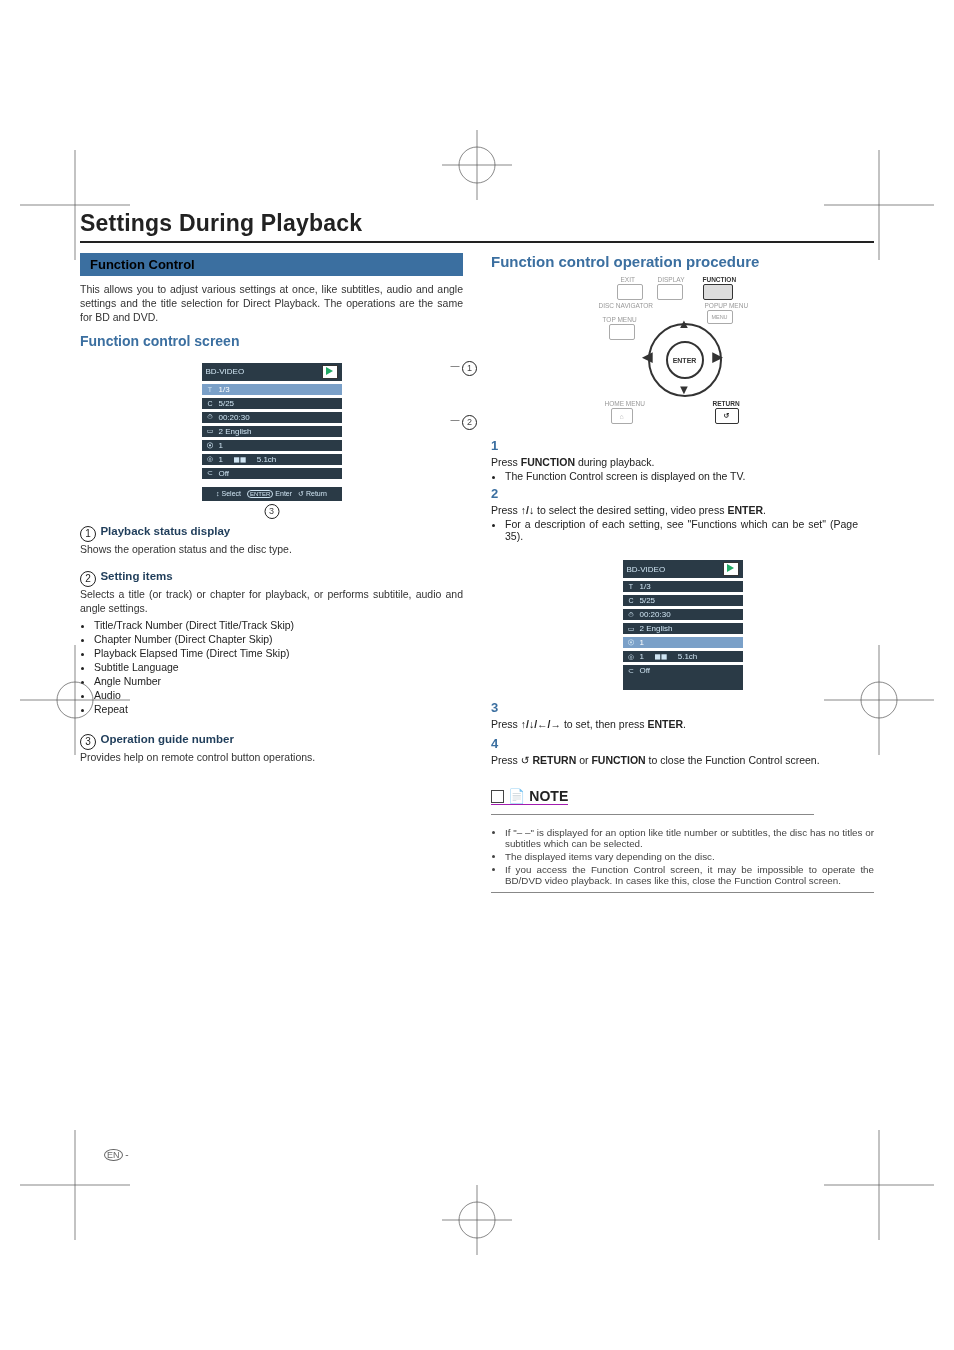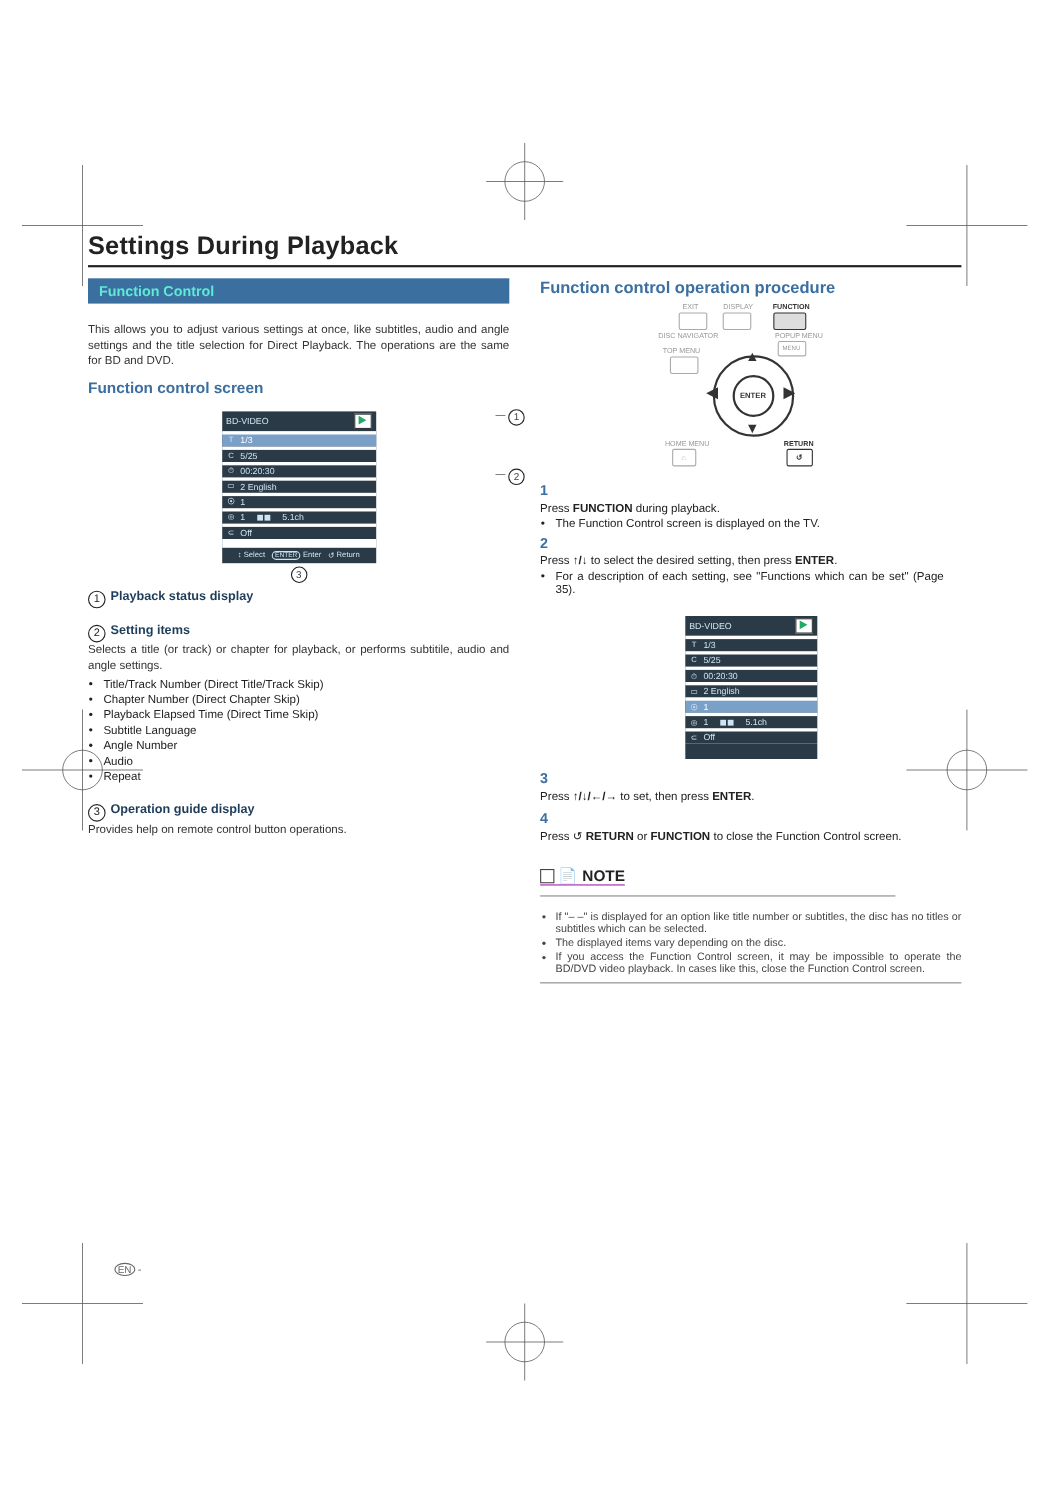--- a/index.html
+++ b/index.html
@@ -11,21 +11,21 @@
     --small:10px;
   }
   html,body{margin:0;padding:0;background:#fff;font-family:Helvetica,Arial,sans-serif;color:#222}
   .page{width:var(--page-w);height:var(--page-h);position:relative;margin:0 auto;box-sizing:border-box;padding:40px 80px 0 80px}
   .cropmarks{position:absolute;inset:0;pointer-events:none}
   .cropmarks line{stroke:#555;stroke-width:.7}
   h1{font-size:23px;font-weight:bold;margin:170px 0 4px 0;letter-spacing:.2px}
   .rule{height:2px;background:#222;margin-bottom:10px}
   .columns{display:flex;gap:28px}
   .col{flex:1;min-width:0}
-  .bluebar{background:var(--blue);color:#5eead4;font-weight:bold;padding:4px 10px;font-size:13px;margin-bottom:17px}
+  .bluebar{background:var(--blue);color:#000000;font-weight:bold;padding:4px 10px;font-size:13px;margin-bottom:6px}
   .subhead-blue{color:var(--blue);font-weight:bold;font-size:14px;margin:8px 0 4px 0}
   .body{font-size:10.5px;line-height:1.35;color:#333;text-align:justify}
   .bold{font-weight:bold}
   .circ{display:inline-block;border:1px solid #222;border-radius:50%;width:13px;height:13px;line-height:12px;text-align:center;font-size:9px;vertical-align:-2px}
   .circ.big{width:14px;height:14px;line-height:13px;font-size:10px}
   ul.bullets{margin:4px 0 8px 0;padding-left:14px}
   ul.bullets li{font-size:10.5px;margin:2px 0}
   .stepnum{color:var(--blue);font-weight:bold;font-size:13px;display:inline-block;width:14px;vertical-align:top}
   .steptxt{display:inline-block;width:calc(100% - 16px);font-size:10.5px;vertical-align:top;text-align:justify}
   .note-hd{font-weight:bold;font-size:14px;border-bottom:1px solid #a21caf;display:inline-block;margin-top:8px}
@@ -146,40 +146,41 @@
         </div>
         <div class="callout" style="right:-14px;top:6px">— <span class="circ">1</span></div>
         <div class="callout" style="right:-14px;top:60px">— <span class="circ">2</span></div>
         <div class="callout" style="left:50%;bottom:-14px;transform:translateX(-50%)"><span class="circ">3</span></div>
       </div>
 
       <div style="height:14px"></div>
 
       <div>
         <div><span class="circ big">1</span> <span class="bold" style="color:var(--darkblue);font-size:11.5px">Playback status display</span></div>
+        <div class="body">Shows the operation status and the disc type.</div>
       </div>
 
       <div style="height:10px"></div>
       <div>
         <div><span class="circ big">2</span> <span class="bold" style="color:var(--darkblue);font-size:11.5px">Setting items</span></div>
         <div class="body">Selects a title (or track) or chapter for playback, or performs subtitile, audio and angle settings.</div>
         <ul class="bullets">
           <li>Title/Track Number (Direct Title/Track Skip)</li>
           <li>Chapter Number (Direct Chapter Skip)</li>
           <li>Playback Elapsed Time (Direct Time Skip)</li>
           <li>Subtitle Language</li>
           <li>Angle Number</li>
           <li>Audio</li>
           <li>Repeat</li>
         </ul>
       </div>
 
       <div style="height:6px"></div>
       <div>
-        <div><span class="circ big">3</span> <span class="bold" style="color:var(--darkblue);font-size:11.5px">Operation guide display</span></div>
+        <div><span class="circ big">3</span> <span class="bold" style="color:var(--darkblue);font-size:11.5px">Operation guide number</span></div>
         <div class="body">Provides help on remote control button operations.</div>
       </div>
     </div>
 
     <div class="col">
       <div class="subhead-blue" style="font-size:15px;margin-top:0">Function control operation procedure</div>
 
       <div class="remote" style="height:150px">
         <div class="lbl" style="left:18px;top:0">EXIT</div>
         <div class="btn" style="left:14px;top:8px;width:24px"></div>
@@ -215,21 +216,21 @@
           <span>Press </span><span class="bold">FUNCTION</span><span> during playback.</span>
           <ul class="bullets" style="margin:2px 0 4px 0">
               <li>The Function Control screen is displayed on the TV.</li>
             </ul>
         </span>
       </div>
 
       <div>
         <span class="stepnum">2</span>
         <span class="steptxt">
-          <span>Press </span><span class="bold">↑/↓</span><span> to select the desired setting, then press </span><span class="bold">ENTER</span><span>.</span>
+          <span>Press </span><span class="bold">↑/↓</span><span> to select the desired setting, video press </span><span class="bold">ENTER</span><span>.</span>
           <ul class="bullets" style="margin:2px 0 4px 0">
               <li>For a description of each setting, see "Functions which can be set" (Page 35).</li>
             </ul>
         </span>
       </div>
 
       <div class="osd-wrap">
         <div class="osd small">
           <div class="hdr">
             <span>BD-VIDEO</span>

